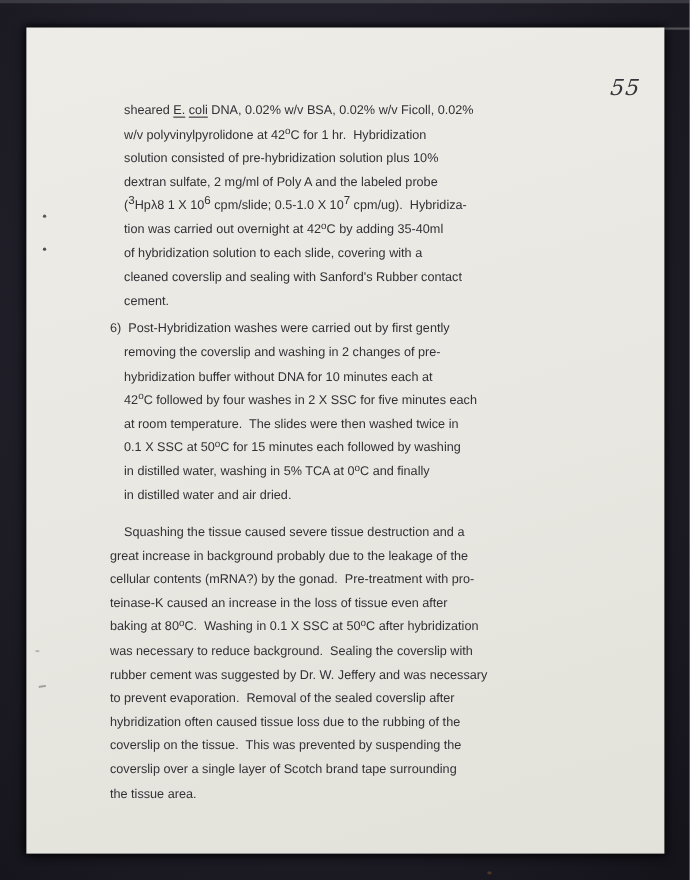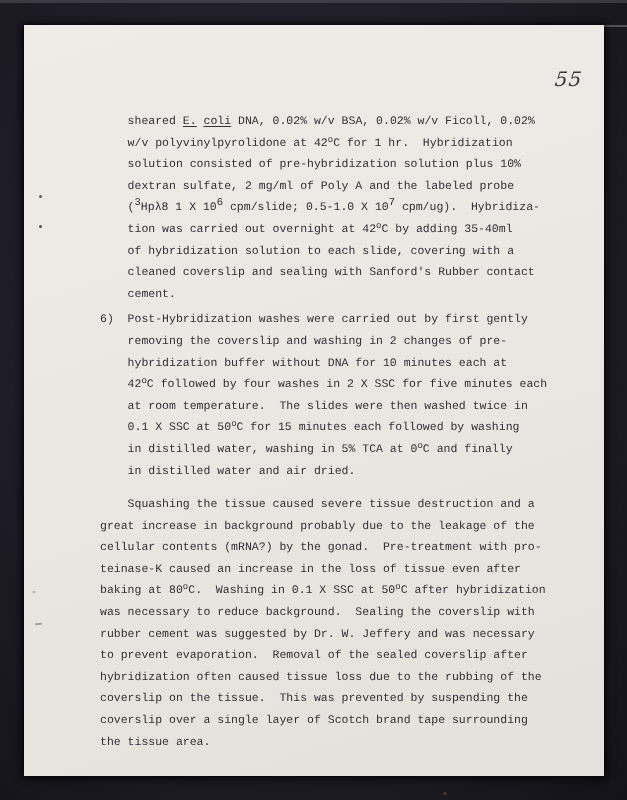--- a/index.html
+++ b/index.html
@@ -38,23 +38,23 @@
     left: 531px; top: 42px;
     font-family: "DejaVu Serif", serif;
     font-style: italic;
     font-size: 20px;
     letter-spacing: 1px;
     color: #37353b;
     transform: skewX(-6deg);
   }
   .typed-text {
     position: absolute;
-    left: 76px; top: 86px;
+    left: 76px; top: 66px;
     width: 470px;
-    font-family: Liberation Mono, monospace;
+    font-family: Liberation Sans, sans-serif;
     font-size: 11.5px;
     line-height: 21.6px;
     color: #333036;
     white-space: pre;
     text-rendering: geometricPrecision;
   }
   .line { height: 21.6px; }
   .u {
     text-decoration: underline;
     text-underline-offset: 2px;

